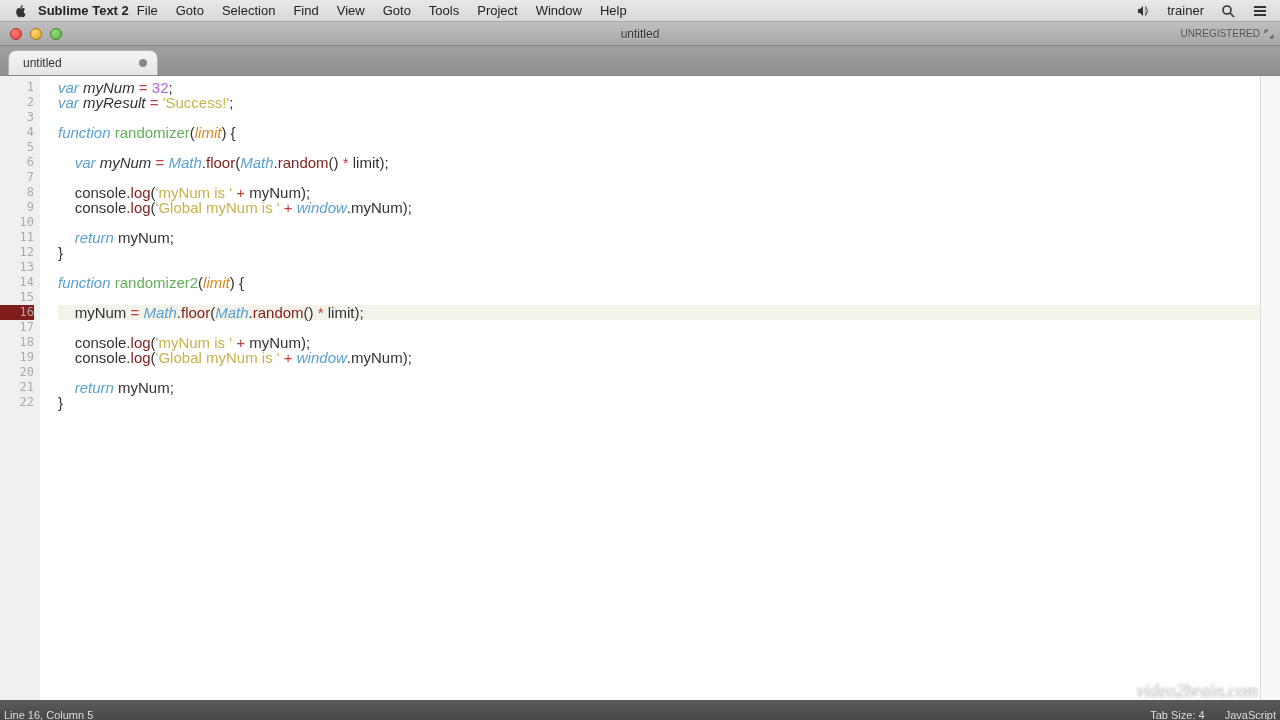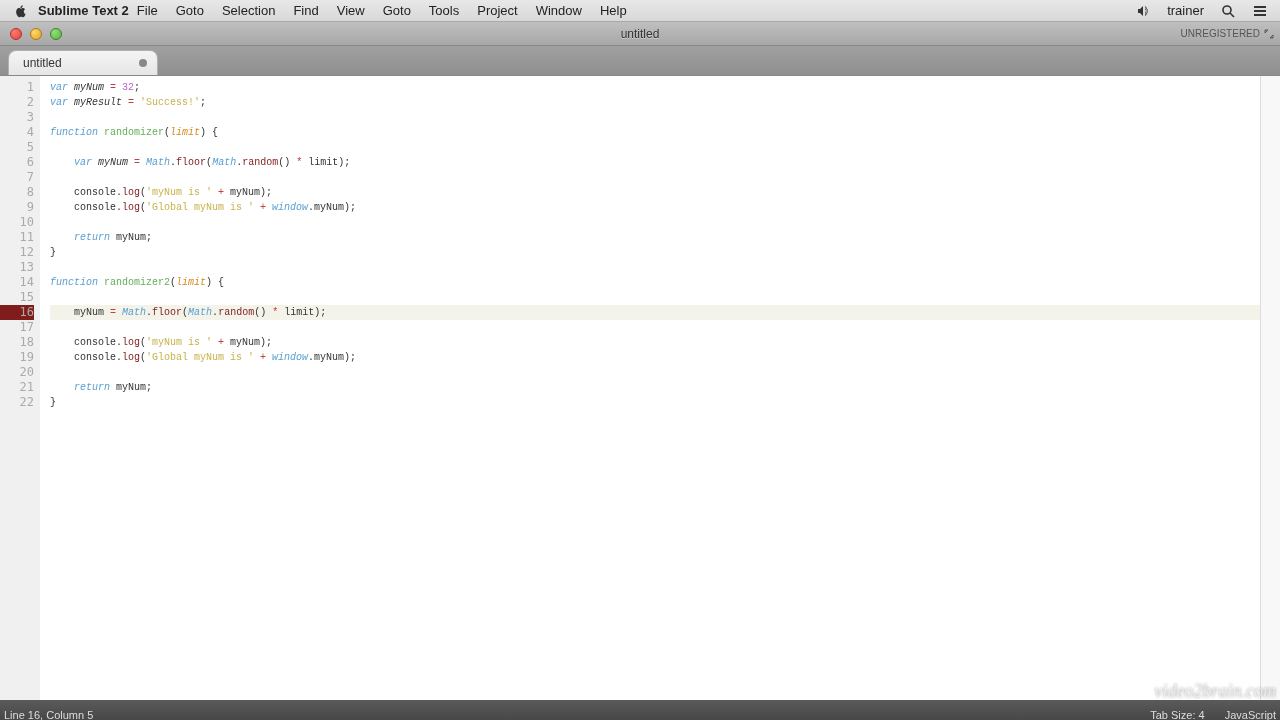--- a/index.html
+++ b/index.html
@@ -72,23 +72,23 @@
   text-align: right;
   padding: 4px 6px 0 0;
   font-family: "Menlo", "Consolas", monospace;
   font-size: 12px;
   line-height: 15px;
   color: #aaa;
 }
 .gutter .hl { background: #7f1d1d; }
 .code {
   flex: 1;
-  padding: 4px 0 0 10px;
-  font-family: Liberation Mono, monospace;
-  font-size: 10px;
+  padding: 4px 0 0 18px;
+  font-family: Liberation Sans, sans-serif;
+  font-size: 15px;
   line-height: 15px;
   white-space: pre;
   color: #333;
 }
 .code .line.hl { background: #f3f3ea; }
 .kw { color: #5aa0d0; font-style: italic; }
 .decl { font-style: italic; color: #333; }
 .fname { color: #63b05b; }
 .param { color: #d68b1e; font-style: italic; }
 .cls { color: #5aa0d0; font-style: italic; }
@@ -108,21 +108,21 @@
   background: linear-gradient(#5a5a5a, #3e3e3e);
   color: #ddd;
   font-size: 11px;
   display: flex;
   align-items: center;
   padding: 0 4px;
 }
 .statusbar .right { margin-left: auto; display: flex; gap: 20px; align-items: center; }
 .watermark {
   position: absolute;
-  right: 4px;
+  right: 22px;
   bottom: 18px;
   font-size: 18px;
   font-style: italic;
   color: rgba(255,255,255,0.5);
   font-family: Georgia, serif;
   text-shadow: 0 0 3px rgba(0,0,0,.4);
 }
 </style>
 </head>
 <body>

